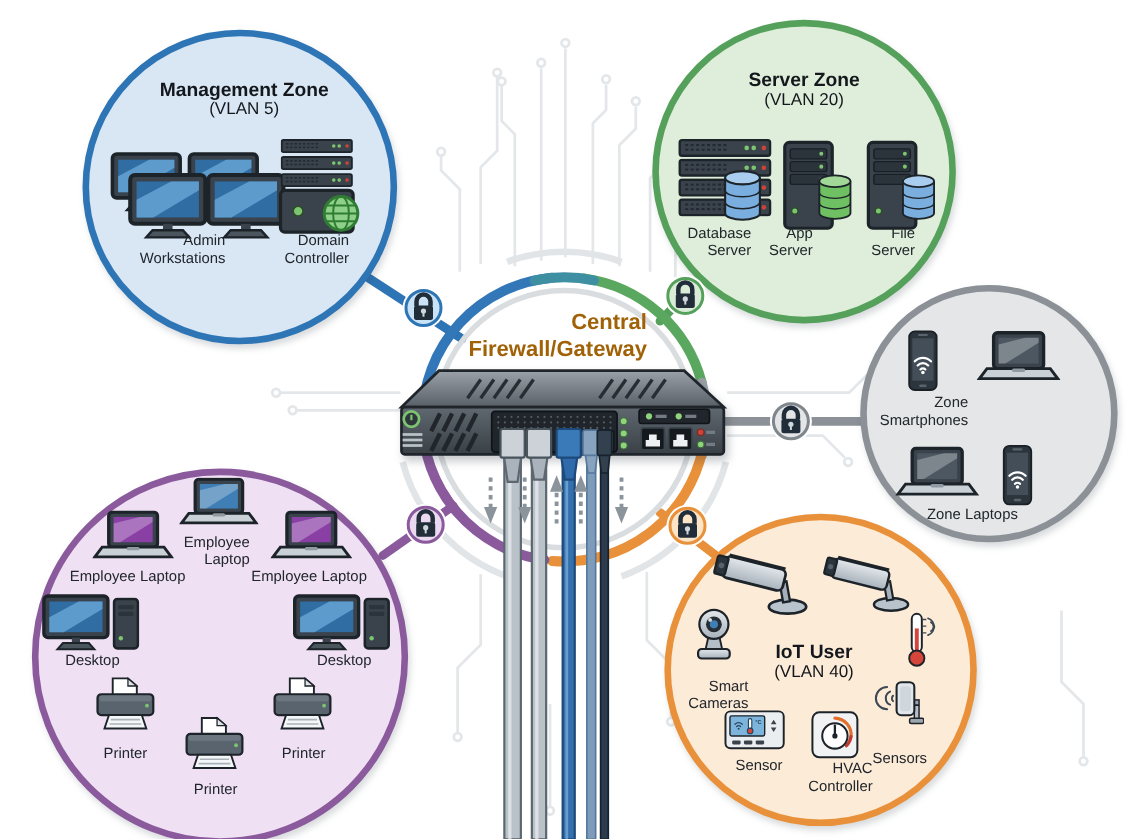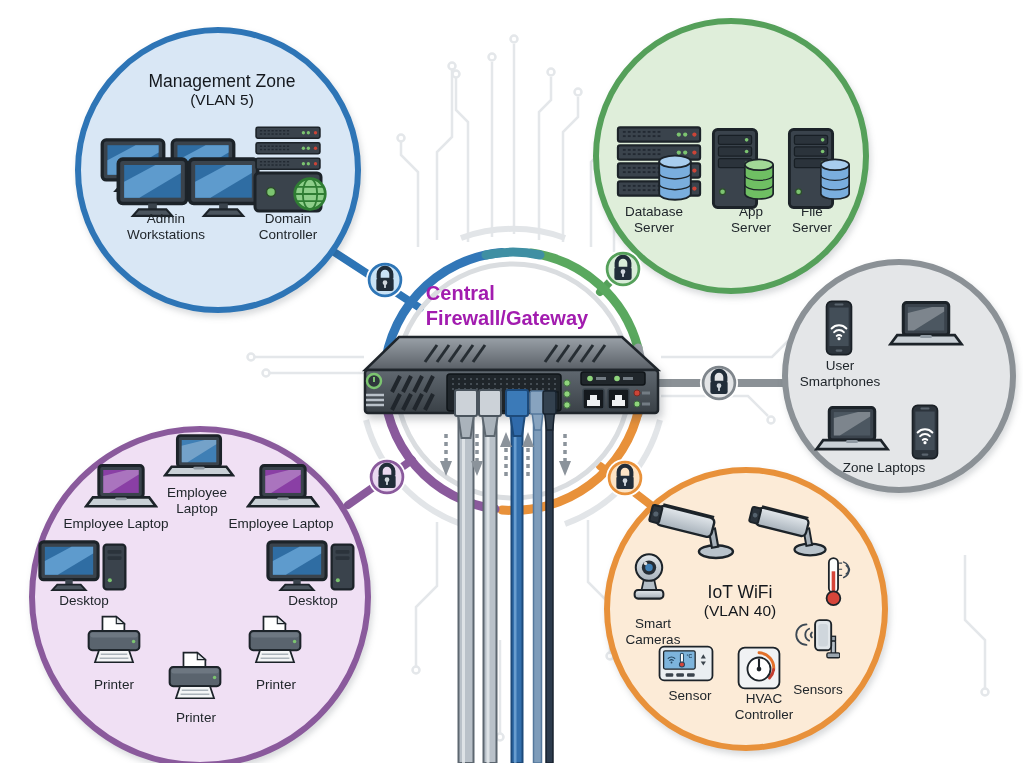--- a/index.html
+++ b/index.html
@@ -1,24 +1,24 @@
 <!DOCTYPE html>
 <html><head>
 <meta charset="utf-8">
 <style>
   html,body{margin:0;padding:0;background:#ffffff;}
   .stage{position:relative;width:1023px;height:763px;background:#ffffff;overflow:hidden;
          font-family:"Liberation Sans",sans-serif;}
   .stage svg.scene{position:absolute;left:0;top:0;}
-  .lbl{position:absolute;transform:translateX(-50%);text-align:center;
+  .lbl{position:absolute;transform:translateX(-50%);text-align:right;
        font-size:13.5px;line-height:1.16;color:#20262b;white-space:pre-line;}
   .zone-head{position:absolute;transform:translateX(-50%);text-align:center;color:#14181d;white-space:nowrap;}
-  .zone-head .t{font-weight:normal;font-size:17.5px;line-height:1.15;}
+  .zone-head .t{font-weight:bold;font-size:17.5px;line-height:1.15;}
   .zone-head .v{font-size:15.5px;line-height:1.2;}
-  .center-head{position:absolute;transform:translateX(-50%);text-align:left;color:#a21caf;
+  .center-head{position:absolute;transform:translateX(-50%);text-align:right;color:#a16207;
        font-weight:bold;font-size:20px;line-height:1.25;white-space:pre-line;}
 </style>
 </head>
 <body>
 
 <div class="stage">
 <svg class="scene" width="1023" height="763" viewBox="0 0 1023 763">
   <defs>
     <linearGradient id="gTop" x1="0" y1="0" x2="0" y2="1">
       <stop offset="0" stop-color="#9aa1a8"></stop>
@@ -532,38 +532,42 @@
   </g>
 </svg>
 
 <div class="center-head" style="left:507px;top:281px">Central
 Firewall/Gateway</div>
 
 <div class="zone-head" style="left:222px;top:71px">
   <div class="t">Management Zone</div>
   <div class="v">(VLAN 5)</div>
 </div>
+<div class="zone-head" style="left:731px;top:62px">
+  <div class="t">Server Zone</div>
+  <div class="v">(VLAN 20)</div>
+</div>
 <div class="zone-head" style="left:740px;top:582px">
-  <div class="t">IoT WiFi</div>
+  <div class="t">IoT User</div>
   <div class="v">(VLAN 40)</div>
 </div>
 
 <div class="lbl" style="left:166px;top:211px">Admin
 Workstations</div>
 <div class="lbl" style="left:288px;top:211px">Domain
 Controller</div>
 
 <div class="lbl" style="left:654px;top:204px">Database
 Server</div>
-<div class="lbl" style="left:751px;top:204px">App
+<div class="lbl" style="left:719px;top:204px">App
 Server</div>
 <div class="lbl" style="left:812px;top:204px">File
 Server</div>
 
-<div class="lbl" style="left:840px;top:358px">User
+<div class="lbl" style="left:840px;top:358px">Zone
 Smartphones</div>
 <div class="lbl" style="left:884px;top:460px">Zone Laptops</div>
 
 <div class="lbl" style="left:653px;top:616px">Smart
 Cameras</div>
 <div class="lbl" style="left:690px;top:688px">Sensor</div>
 <div class="lbl" style="left:764px;top:691px">HVAC
 Controller</div>
 <div class="lbl" style="left:818px;top:682px">Sensors</div>
 

